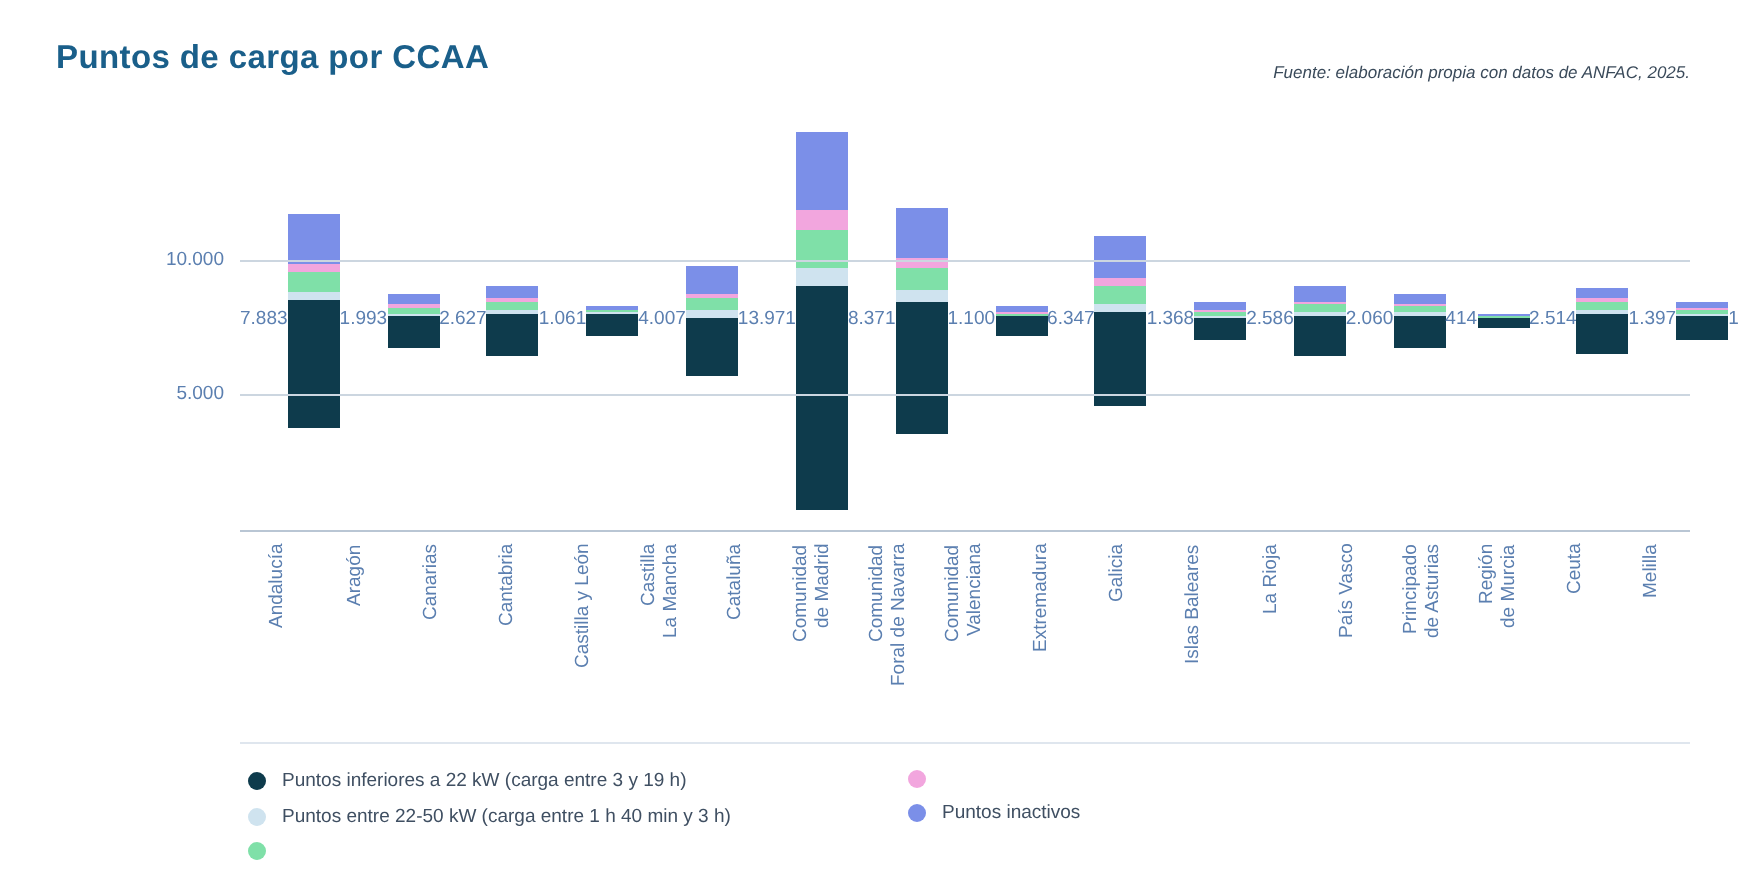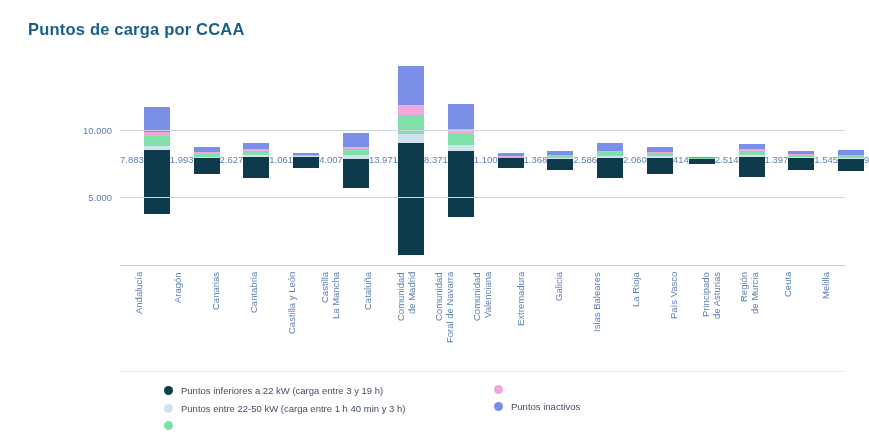--- a/index.html
+++ b/index.html
@@ -128,21 +128,20 @@
     height: 1px;
     background: #dfe6ee;
   }
   .legend {
     position: absolute;
     left: 124px;
     top: 385px;
     width: 700px;
     display: flex;
     flex-wrap: wrap;
-    justify-content: flex-end;
   }
   .legend-col {
     width: 330px;
   }
   .legend-item {
     display: flex;
     align-items: center;
     margin-bottom: 7px;
   }
   .swatch {
@@ -156,20 +155,21 @@
     font-size: 9.5px;
     color: #3f4f62;
   }
 </style>
 </head>
 <body>
 
 <div id="chart-root">
 
   <div class="title">Puntos de carga por CCAA</div>
+  <div class="source">Fuente: elaboración propia con datos de ANFAC, 2025.</div>
 
   <div class="plot" id="plot">
     <div class="axis-base"></div>
     <div class="bars" id="bars">
         <div class="barcol">
           <div class="bartotal">7.883</div>
           <div class="stack">
             <div class="seg" style="height: 63.531px; background: rgb(14, 59, 76);"></div>
             <div class="seg" style="height: 4.46069px; background: rgb(207, 227, 239);"></div>
             <div class="seg" style="height: 9.46207px; background: rgb(127, 224, 168);"></div>
@@ -238,20 +238,30 @@
           </div>
         </div>
         <div class="barcol">
           <div class="bartotal">1.100</div>
           <div class="stack">
             <div class="seg" style="height: 9.46207px; background: rgb(14, 59, 76);"></div>
             <div class="seg" style="height: 0.743448px; background: rgb(207, 227, 239);"></div>
             <div class="seg" style="height: 1.21655px; background: rgb(127, 224, 168);"></div>
             <div class="seg" style="height: 0.608276px; background: rgb(242, 166, 222);"></div>
             <div class="seg" style="height: 2.83862px; background: rgb(123, 143, 232);"></div>
+          </div>
+        </div>
+        <div class="barcol">
+          <div class="bartotal">6.347</div>
+          <div class="stack">
+            <div class="seg" style="height: 47.3103px; background: rgb(14, 59, 76);"></div>
+            <div class="seg" style="height: 4.46069px; background: rgb(207, 227, 239);"></div>
+            <div class="seg" style="height: 8.78621px; background: rgb(127, 224, 168);"></div>
+            <div class="seg" style="height: 4.32552px; background: rgb(242, 166, 222);"></div>
+            <div class="seg" style="height: 20.9112px; background: rgb(123, 143, 232);"></div>
           </div>
         </div>
         <div class="barcol">
           <div class="bartotal">1.368</div>
           <div class="stack">
             <div class="seg" style="height: 10.8138px; background: rgb(14, 59, 76);"></div>
             <div class="seg" style="height: 1.21655px; background: rgb(207, 227, 239);"></div>
             <div class="seg" style="height: 2.02759px; background: rgb(127, 224, 168);"></div>
             <div class="seg" style="height: 0.946207px; background: rgb(242, 166, 222);"></div>
             <div class="seg" style="height: 3.48745px; background: rgb(123, 143, 232);"></div>

